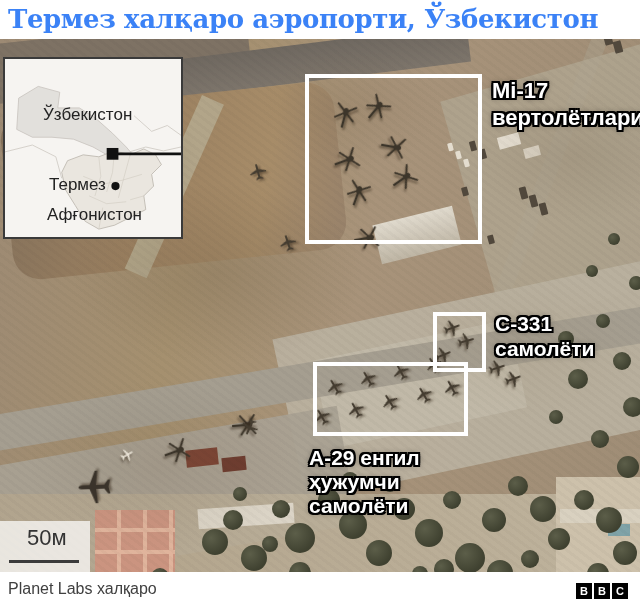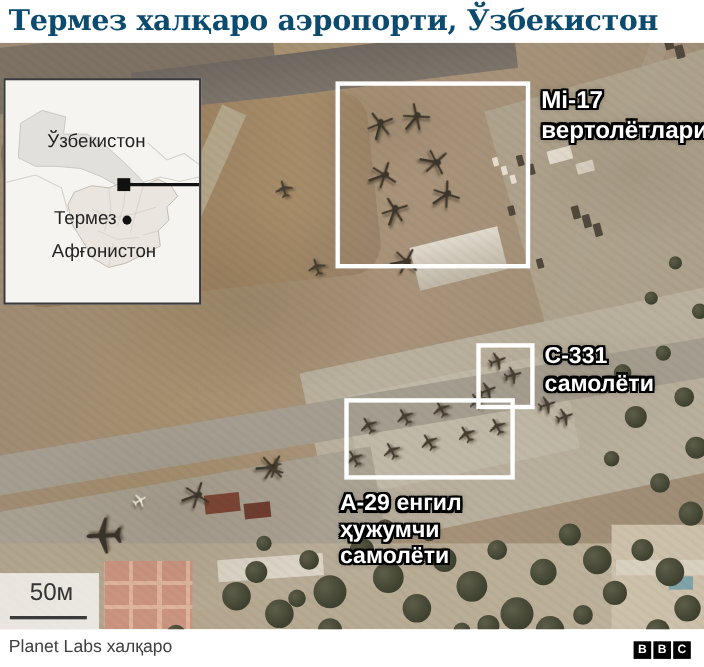--- a/index.html
+++ b/index.html
@@ -1,21 +1,21 @@
 <!DOCTYPE html>
 <html><head>
 <meta charset="utf-8">
 <style>
   html,body{margin:0;padding:0;background:#fff;}
   .frame{position:relative;width:640px;height:606px;overflow:hidden;background:#fff;
          font-family:"Liberation Sans",sans-serif;}
   
   .title-bar{position:absolute;left:0;top:0;width:640px;height:39px;background:#fff;}
   .title-bar h1{margin:0;padding:4px 0 0 8px;font-family:"DejaVu Serif","Liberation Serif",serif;
-    font-size:26px;font-weight:700;color:#0c4a6e;letter-spacing:-.4px;white-space:nowrap;}
+    font-size:26px;font-weight:700;color:#3b82f6;letter-spacing:-.4px;white-space:nowrap;}
   
   .sat{position:absolute;left:0;top:39px;width:640px;height:533px;overflow:hidden;
        background:linear-gradient(100deg,#9d8a74 0%,#a5906f 30%,#a8937a 55%,#9f8d76 100%);}
   .sat .layer{position:absolute;}
   .mottle{position:absolute;inset:0;z-index:2;pointer-events:none;background:
     radial-gradient(150px 95px at 15% 22%,rgba(92,78,60,.20),transparent 70%),
     radial-gradient(130px 85px at 55% 13%,rgba(120,100,75,.16),transparent 70%),
     radial-gradient(210px 130px at 34% 44%,rgba(70,56,40,.14),transparent 70%),
     radial-gradient(170px 105px at 82% 58%,rgba(150,135,110,.15),transparent 70%),
     radial-gradient(190px 125px at 25% 80%,rgba(90,75,55,.10),transparent 70%),
@@ -32,21 +32,21 @@
        text-shadow:-2px -2px 0 #000,0 -2px 0 #000,2px -2px 0 #000,-2px 0 0 #000,
                     2px 0 0 #000,-2px 2px 0 #000,0 2px 0 #000,2px 2px 0 #000,0 0 6px rgba(0,0,0,.65);}
   .lbl span{display:block;white-space:nowrap;}
   .lbl-mi17{left:492px;top:38px;font-size:22px;line-height:27px;}
   .lbl-c208{left:495px;top:272px;font-size:21px;line-height:25px;}
   .lbl-a29{left:309px;top:407px;font-size:21px;line-height:24px;}
   .date-label{position:absolute;z-index:7;left:5px;top:7px;font-size:20px;font-weight:700;color:#fff;
        text-shadow:-2px -2px 0 #000,0 -2px 0 #000,2px -2px 0 #000,-2px 0 0 #000,
                     2px 0 0 #000,-2px 2px 0 #000,0 2px 0 #000,2px 2px 0 #000;}
   
-  .inset{position:absolute;z-index:8;left:3px;top:32px;width:180px;height:206px;
+  .inset{position:absolute;z-index:8;left:3px;top:18px;width:180px;height:182px;
          background:#f6f4f1;border:2px solid #3a3a3a;box-sizing:border-box;}
   .inset svg{position:absolute;inset:0;}
   .inset .mlabel{position:absolute;color:#222;font-size:17px;white-space:nowrap;}
   .m-uz{left:38px;top:46px;}
   .m-kabul{left:44px;top:116px;}
   .m-af{left:42px;top:146px;}
   
   .scalebox{position:absolute;z-index:7;left:0;top:482px;width:90px;height:51px;
             background:rgba(255,255,255,.72);}
   .scalebox .sc-txt{position:absolute;left:27px;top:4px;font-size:22px;color:#333;}

